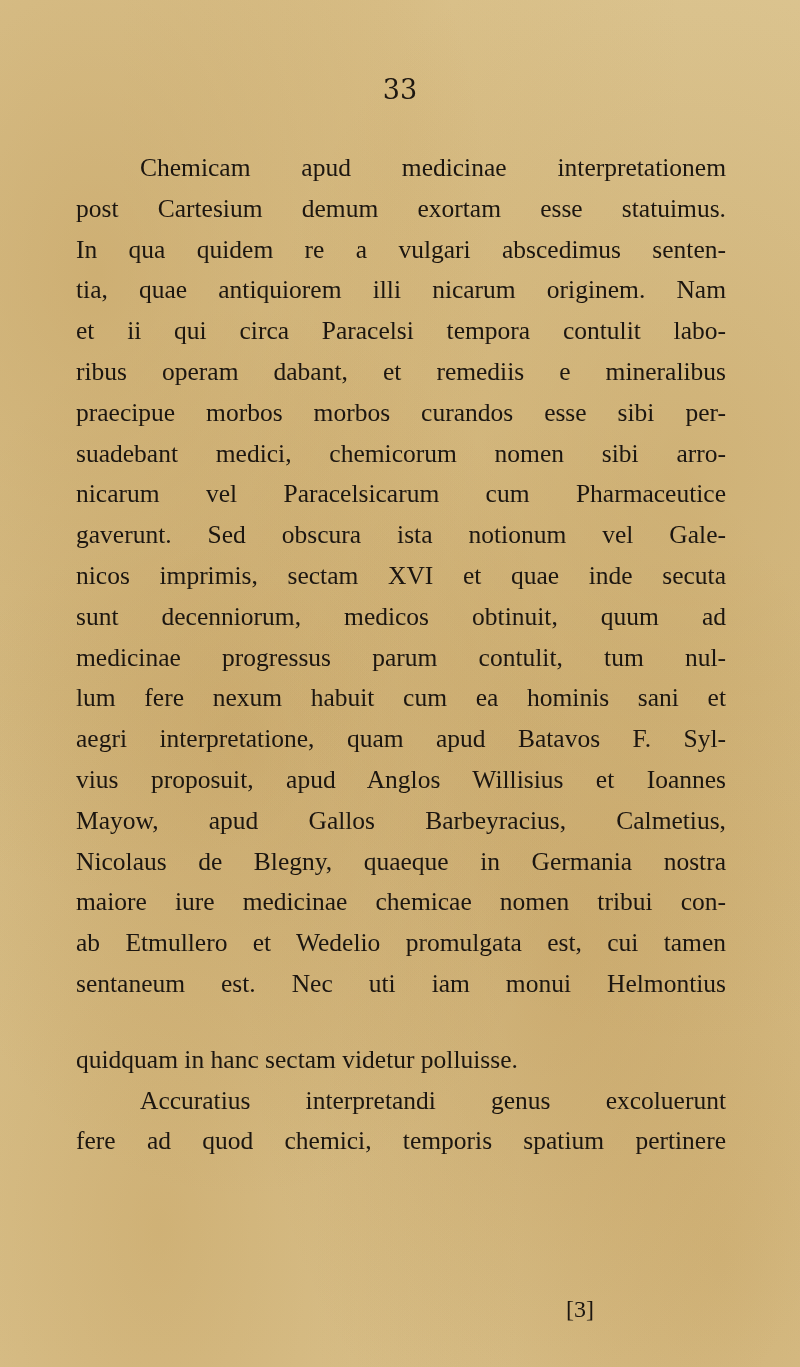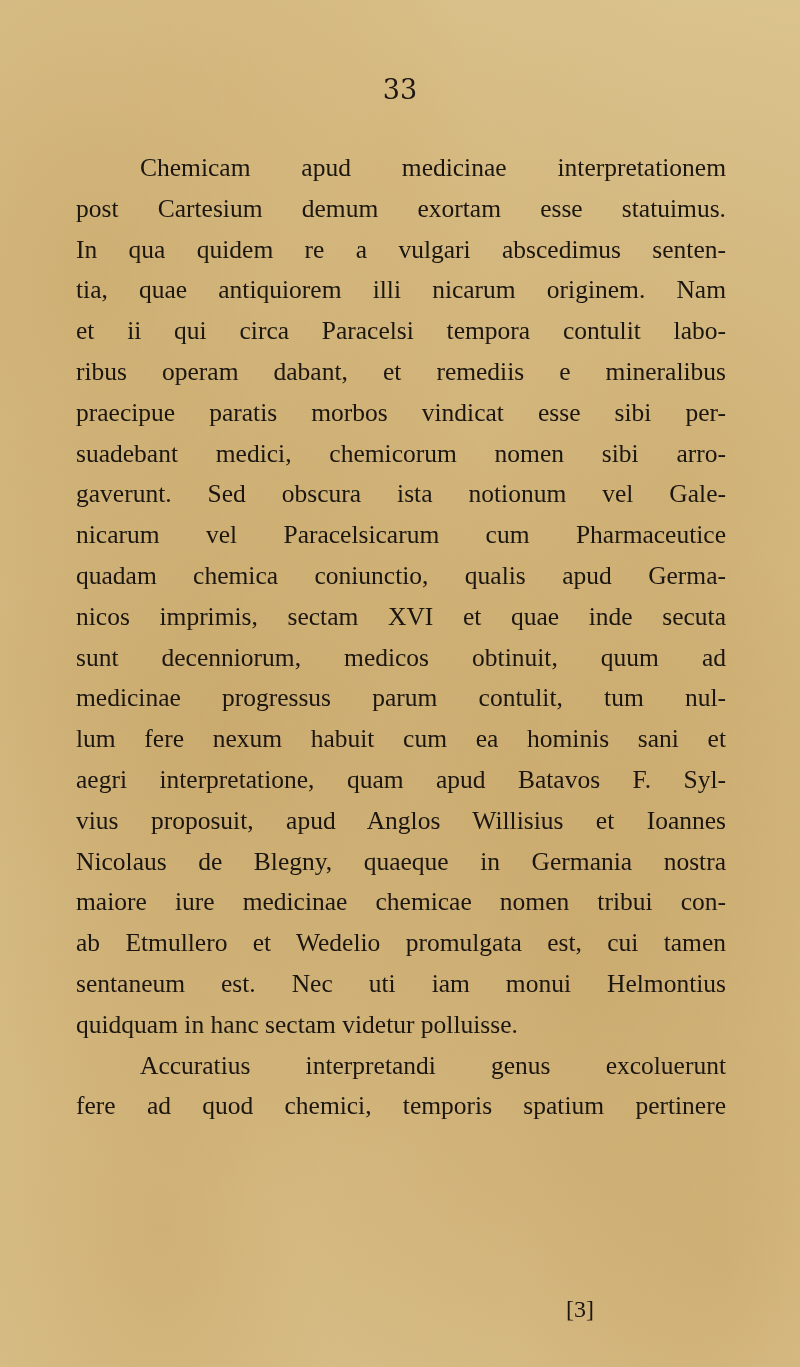--- a/index.html
+++ b/index.html
@@ -53,20 +53,21 @@
       white-space: nowrap;
       text-align: justify;
       text-align-last: justify;
       display: block;
     }
     .line.indent {
       padding-left: 64px;
     }
     .line.last {
       text-align-last: left;
+      margin-top: 35px;
     }
     .signature {
       position: absolute;
       top: 1296px;
       left: 566px;
       font-family: "Liberation Serif", serif;
       font-size: 24px;
       color: #1c1610;
     }
   </style>
@@ -77,31 +78,31 @@
   <div class="page-number">33</div>
 
   <div class="text-block">
     <div>
       <span class="line indent">Chemicam apud medicinae interpretationem</span>
       <span class="line">post Cartesium demum exortam esse statuimus.</span>
       <span class="line">In qua quidem re a vulgari abscedimus senten-</span>
       <span class="line">tia, quae antiquiorem illi nicarum originem. Nam</span>
       <span class="line">et ii qui circa Paracelsi tempora contulit labo-</span>
       <span class="line">ribus operam dabant, et remediis e mineralibus</span>
-      <span class="line">praecipue paratis morbos vindicat esse sibi per-</span>
+      <span class="line">praecipue morbos morbos curandos esse sibi per-</span>
       <span class="line">suadebant medici, chemicorum nomen sibi arro-</span>
+      <span class="line">nicarum vel Paracelsicarum cum Pharmaceutice</span>
       <span class="line">gaverunt. Sed obscura ista notionum vel Gale-</span>
-      <span class="line">nicarum vel Paracelsicarum cum Pharmaceutice</span>
-      <span class="line">quadam chemica coniunctio, qualis apud Germa-</span>
       <span class="line">nicos imprimis, sectam XVI et quae inde secuta</span>
       <span class="line">sunt decenniorum, medicos obtinuit, quum ad</span>
       <span class="line">medicinae progressus parum contulit, tum nul-</span>
       <span class="line">lum fere nexum habuit cum ea hominis sani et</span>
       <span class="line">aegri interpretatione, quam apud Batavos F. Syl-</span>
       <span class="line">vius proposuit, apud Anglos Willisius et Ioannes</span>
+      <span class="line">Mayow, apud Gallos Barbeyracius, Calmetius,</span>
       <span class="line">Nicolaus de Blegny, quaeque in Germania nostra</span>
       <span class="line">maiore iure medicinae chemicae nomen tribui con-</span>
       <span class="line">ab Etmullero et Wedelio promulgata est, cui tamen</span>
       <span class="line">sentaneum est. Nec uti iam monui Helmontius</span>
       <span class="line last">quidquam in hanc sectam videtur polluisse.</span>
     </div>
     <div>
       <span class="line indent">Accuratius interpretandi genus excoluerunt</span>
       <span class="line">fere ad quod chemici, temporis spatium pertinere</span>
     </div>

